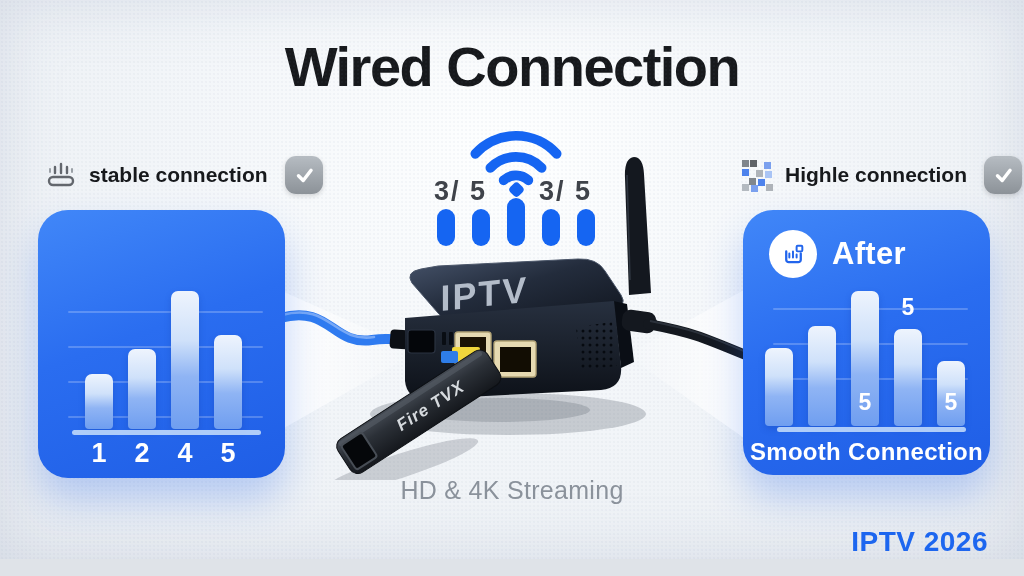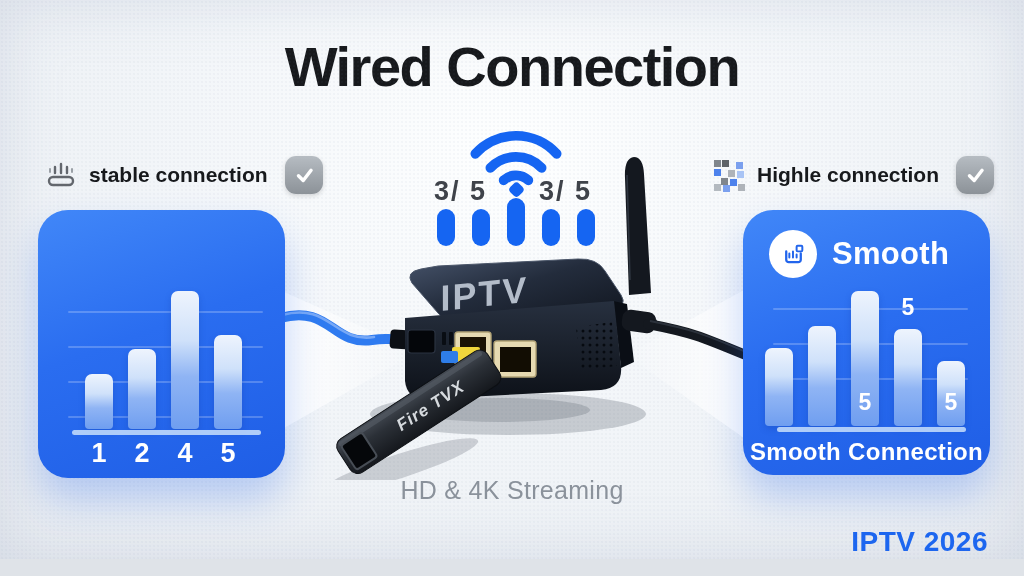--- a/index.html
+++ b/index.html
@@ -8,21 +8,21 @@
     background:radial-gradient(ellipse at 50% 28%, #feffff 0%, #f3f6f9 45%, #e8ecf1 100%);
     box-shadow:inset 0 0 60px rgba(150,165,190,.25);}
   .stage::after{content:"";position:absolute;inset:0;pointer-events:none;
     background-image:radial-gradient(rgba(110,130,160,.05) 1px, transparent 1px);background-size:4px 4px;}
 
   .title{position:absolute;left:0;right:0;top:34px;text-align:center;
     font-size:56px;font-weight:800;letter-spacing:-1.5px;color:#17191c;}
 
   
   .badge-row{position:absolute;top:156px;display:flex;align-items:center;gap:11px;z-index:6;}
-  .badge-row.left{left:44px;} .badge-row.right{left:712px;}
+  .badge-row.left{left:44px;} .badge-row.right{left:740px;}
   .badge-label{font-size:21px;font-weight:600;color:#17191c;white-space:nowrap;}
   .check{width:38px;height:38px;border-radius:11px;margin-left:6px;flex:0 0 auto;
     background:linear-gradient(180deg,#b6bcc2,#8c9298);display:flex;align-items:center;justify-content:center;
     box-shadow:0 2px 5px rgba(0,0,0,.15);}
   .pixel-icon{position:relative;width:34px;height:34px;}
   .pixel-icon i{position:absolute;width:7px;height:7px;}
 
   
   .panel{position:absolute;top:210px;width:247px;height:268px;border-radius:30px;z-index:5;
     background:linear-gradient(160deg,#4187f8 0%,#2a6df0 45%,#1f5ee6 100%);
@@ -166,21 +166,21 @@
 
   <div class="panel after">
     <div class="panel-head">
       <span class="icon-circle">
         <svg width="27" height="27" viewBox="0 0 26 26" fill="none">
           <path d="M6 10 v8 a2.4 2.4 0 0 0 2.4 2.4 h9.2 a2.4 2.4 0 0 0 2.4 -2.4 v-6" stroke="#2265ec" stroke-width="2.2" stroke-linecap="round"></path>
           <path d="M9 16 v-4 M12.5 16 v-6 M16 16 v-3" stroke="#2265ec" stroke-width="1.9" stroke-linecap="round"></path>
           <rect x="16" y="4.5" width="5.5" height="5.5" rx="1" stroke="#2265ec" stroke-width="1.9"></rect>
         </svg>
       </span>
-      <span class="panel-title">Smooth</span>
+      <span class="panel-title">After</span>
     </div>
     <div class="grid" style="bottom:165px;"></div>
     <div class="grid" style="bottom:130px;"></div>
     <div class="grid" style="bottom:95px;"></div>
     <div class="bars-row">
         <div class="bar-slot">
           <div class="bar" style="height: 78px;"></div>
         </div>
         <div class="bar-slot">
           <div class="bar" style="height: 100px;"></div>

